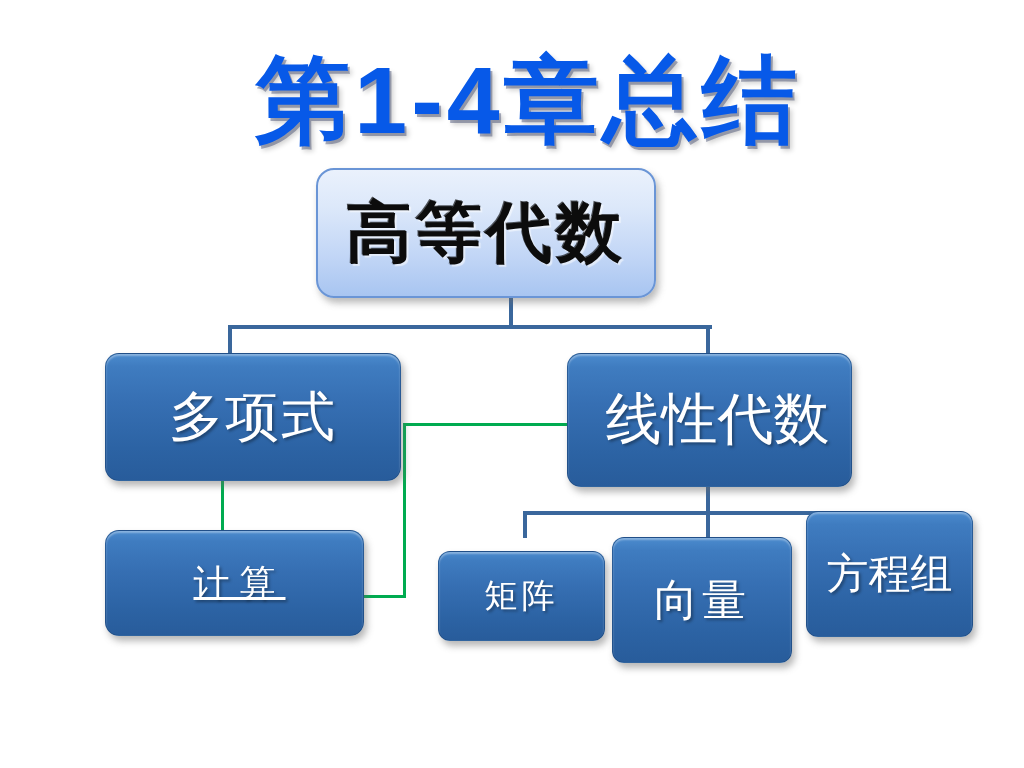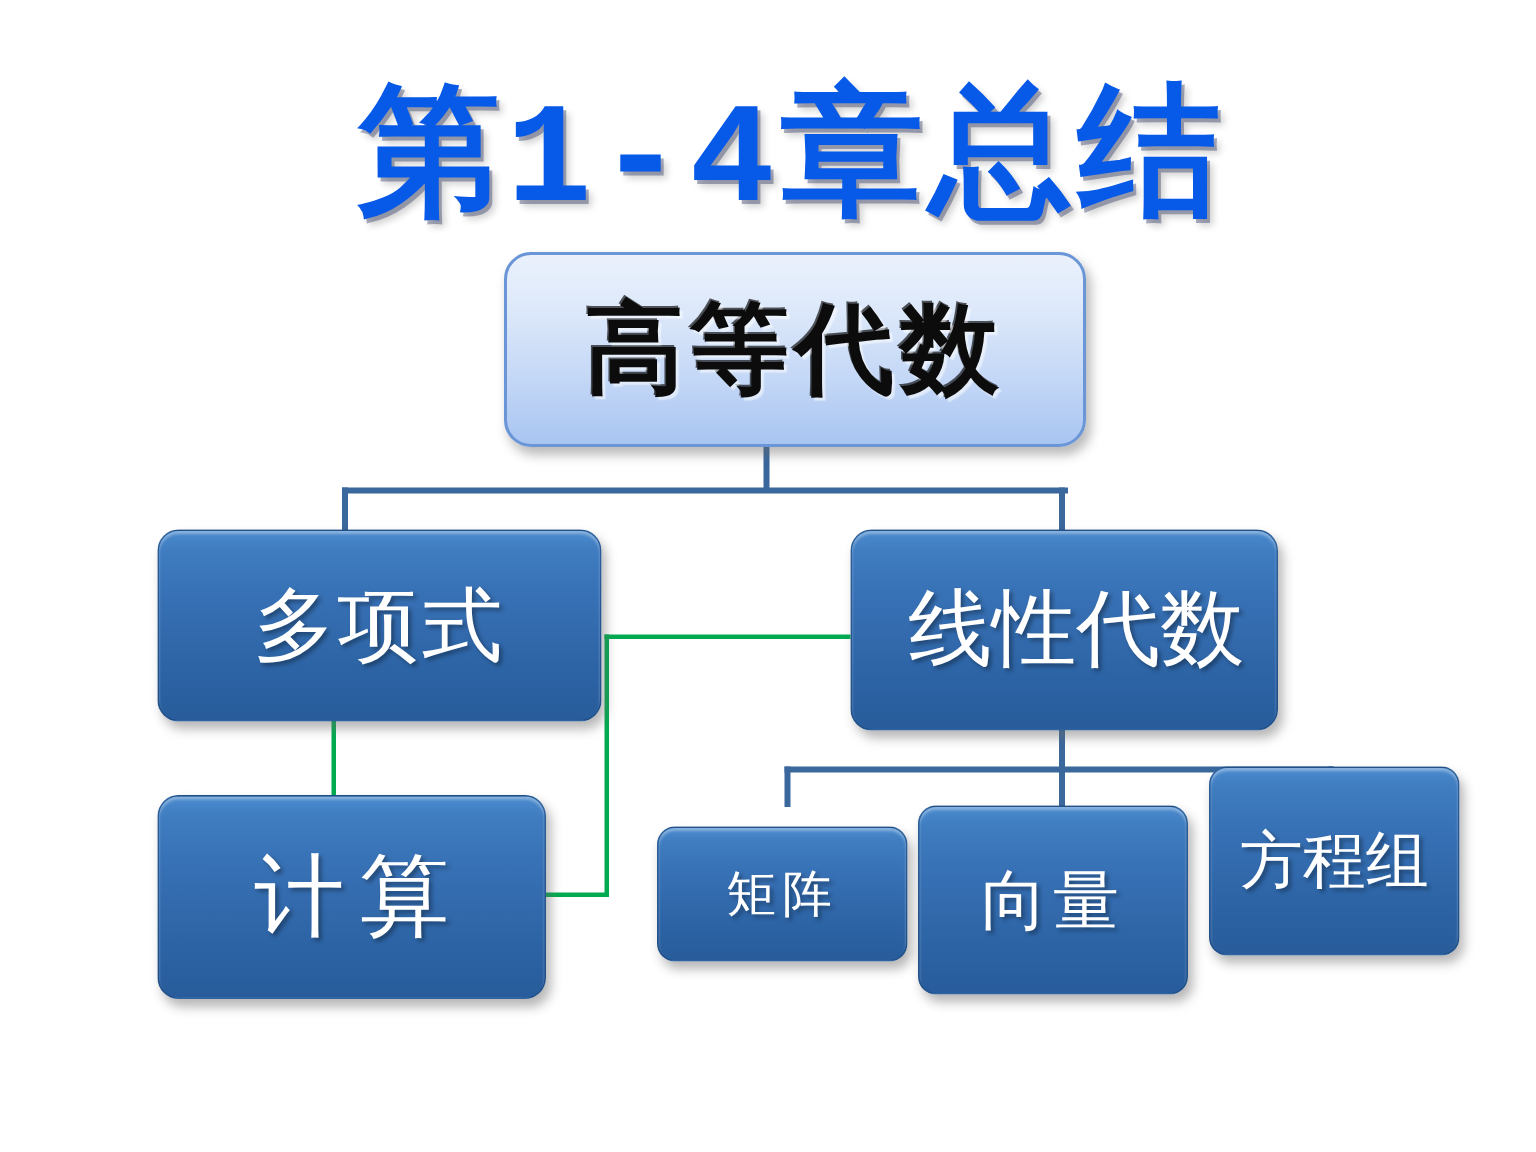--- a/index.html
+++ b/index.html
@@ -17,21 +17,21 @@
   }
 
   
   .slide-title {
     position: absolute;
     left: 0;
     right: 0;
     top: 38px;
     margin: 0;
     text-align: center;
-    font-family: Liberation Mono, monospace;
+    font-family: Liberation Sans, sans-serif;
     font-weight: bold;
     font-size: 95px;
     letter-spacing: 4px;
     color: var(--title-color, #0759e8);
     text-shadow: 2px 3px 0 rgba(45, 55, 95, 0.40), 4px 5px 5px rgba(0,0,0,0.18);
     white-space: nowrap;
     padding-left: 32px;
   }
 
   
@@ -76,25 +76,25 @@
     border-radius: 14px;
     box-shadow: 3px 5px 7px rgba(105,105,105,0.48), inset 0 2px 2px rgba(255,255,255,0.35);
     color: #ffffff;
     text-shadow: 2px 2px 3px rgba(0,0,0,0.35);
   }
 
   .node.small { border-radius: 12px; }
 
   #node-polynomial     { left:105px; top:353px; width:296px; height:128px; font-size:54px; letter-spacing:2px; }
   #node-linear-algebra { left:567px; top:353px; width:285px; height:134px; font-size:56px;padding-left:16px; }
-  #node-calculation    { left:105px; top:530px; width:259px; height:136px; font-size:60px; letter-spacing:10px; text-indent:10px; }
+  #node-calculation    { left:105px; top:530px; width:259px; height:106px; font-size:36px; letter-spacing:10px; text-indent:10px;text-decoration:underline; }
   #node-matrix         { left:438px; top:551px; width:167px; height:90px; font-size:33px; letter-spacing:4px; }
   #node-vector         { left:612px; top:537px; width:180px; height:126px; font-size:44px; letter-spacing:4px; }
   #node-equations      { left:806px; top:511px; width:167px; height:126px; font-size:42px; }
-  #node-higher-algebra { left:336px; top:168px; width:388px; height:130px; }
+  #node-higher-algebra { left:316px; top:168px; width:340px; height:130px; }
 </style>
 </head>
 <body>
 
 <div class="stage">
 
   <h1 class="slide-title">第1-4章总结</h1>
 
   <div class="line navy w4" style="left:509px; top:297px; height:30px;"></div>
   <div class="line navy h4" style="left:228px; top:325px; width:484px;"></div>

